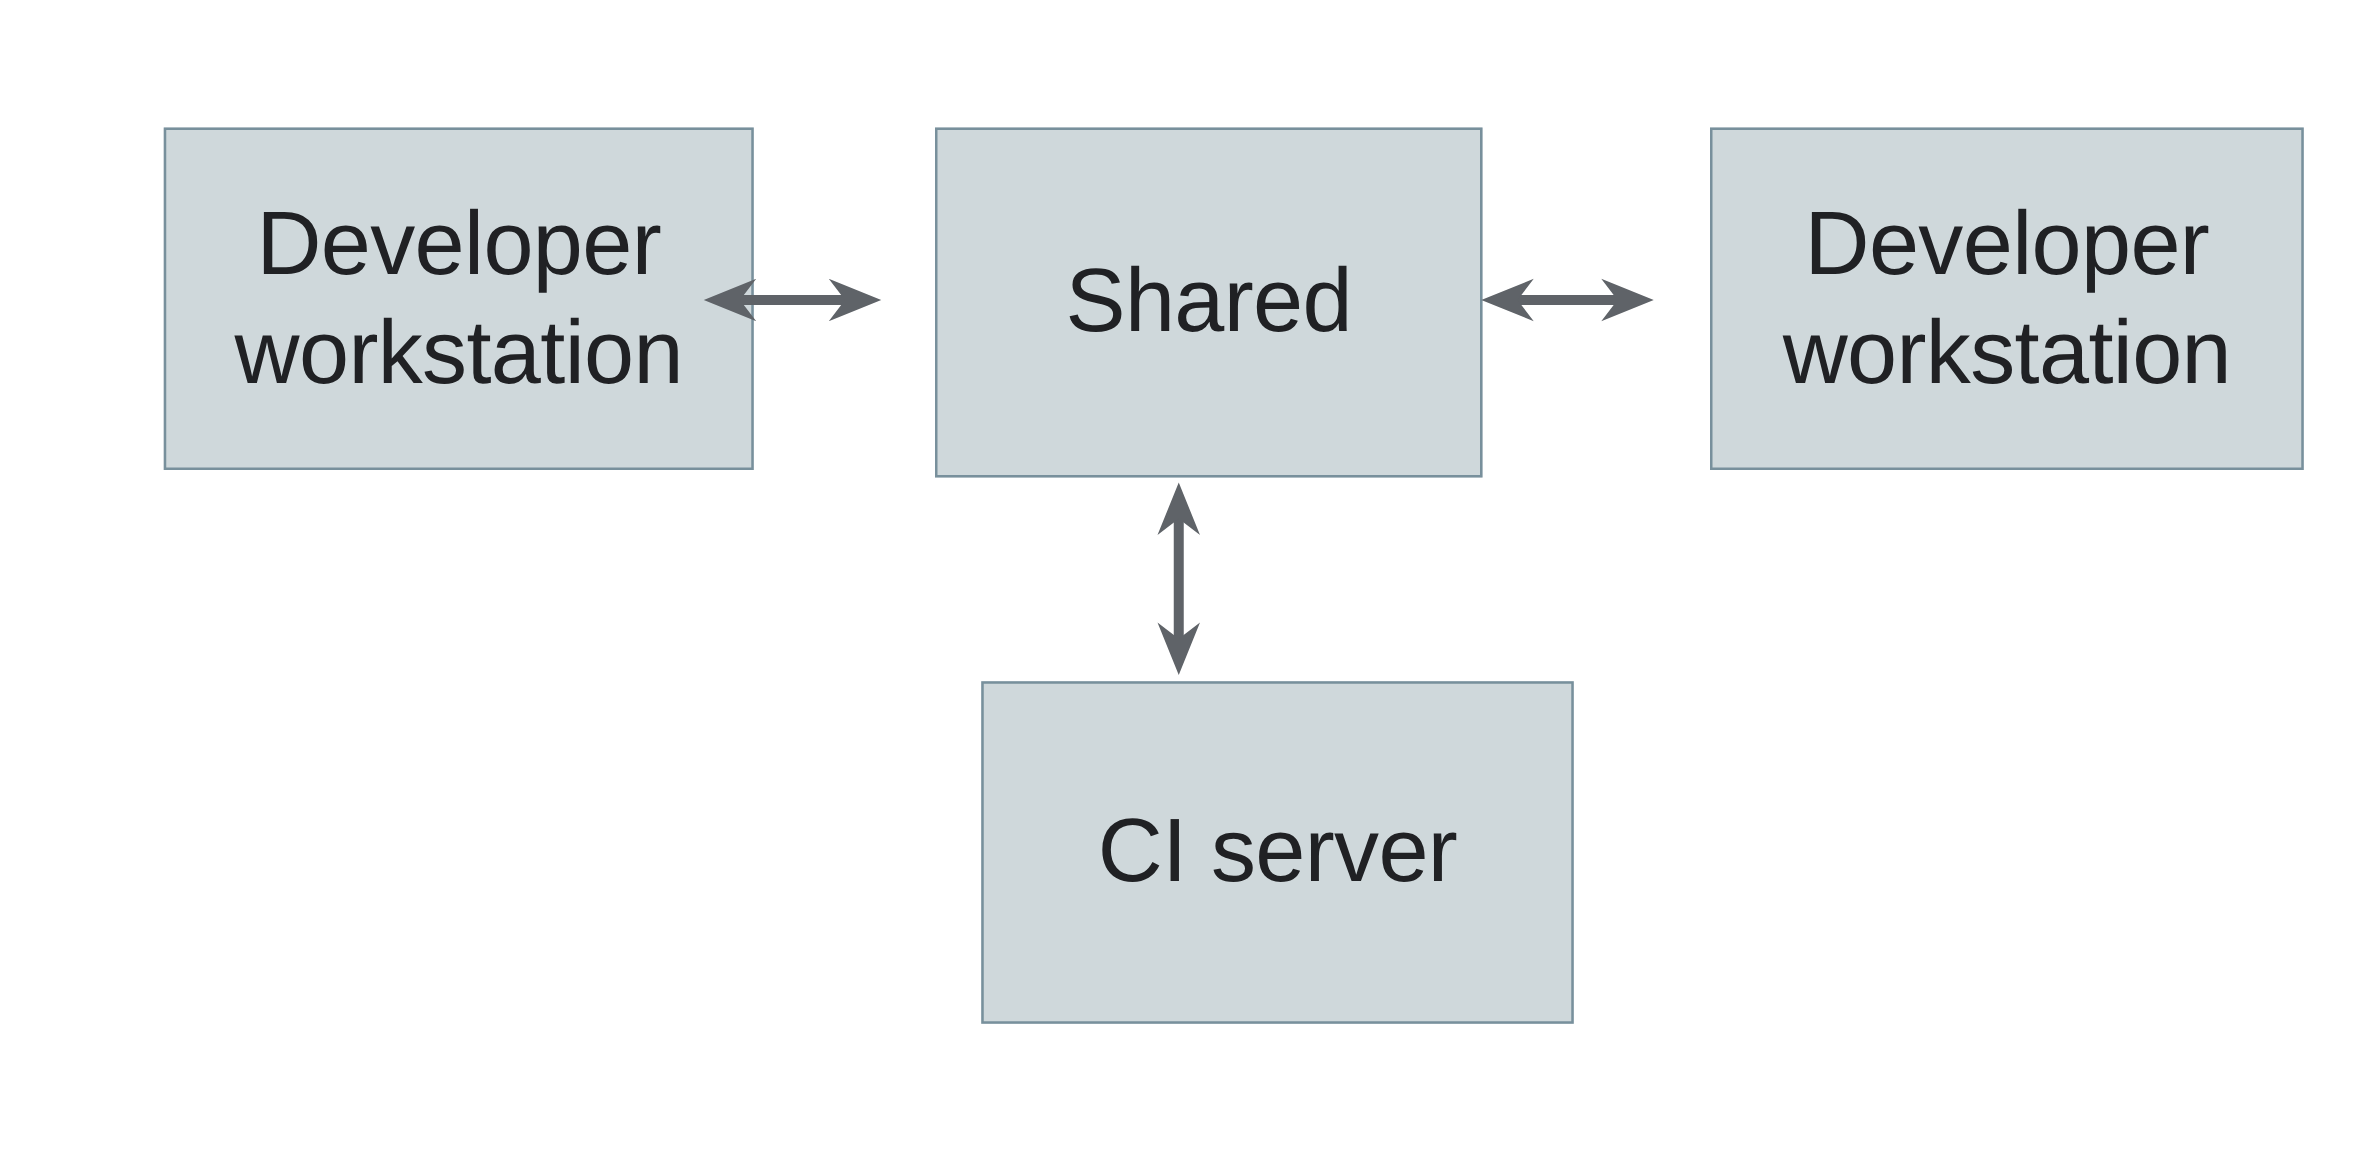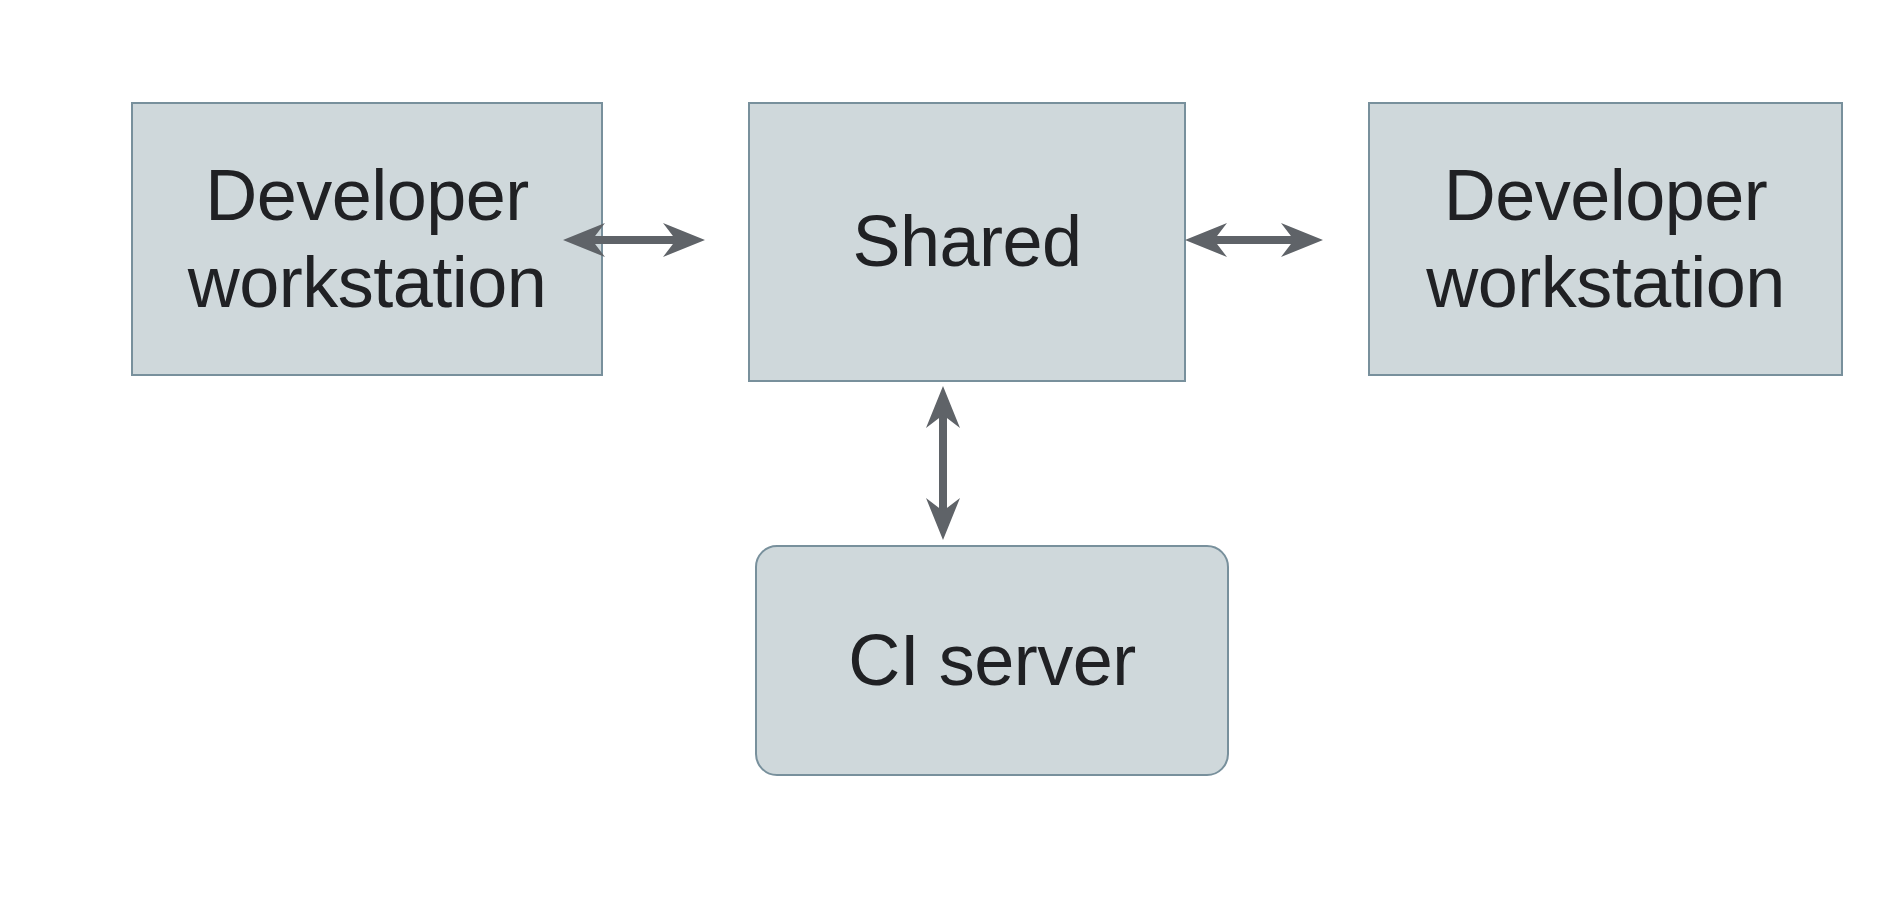--- a/index.html
+++ b/index.html
@@ -34,21 +34,21 @@
     text-align: center;
     color: var(--text);
     font-size: 72px;
     line-height: 1.21;
     letter-spacing: -0.5px;
     margin-left: 41px;
   }
   #node-dev-left   { left: 90px;   top: 102px; width: 472px; height: 274px; }
   #node-shared-cache { left: 707px; top: 102px; width: 438px; height: 280px; text-align: center; }
   #node-dev-right  { left: 1327px; top: 102px; width: 475px; height: 274px; }
-  #node-ci-server  { left: 714px;  top: 545px; width: 474px; height: 231px; border-radius: 22px; }
+  #node-ci-server  { left: 744px;  top: 545px; width: 474px; height: 274px; }
   .arrows-layer {
     position: absolute;
     left: 0; top: 0;
     width: 1900px;
     height: 922px;
     pointer-events: none;
   }
   .arrow-shaft { stroke: var(--arrow); stroke-width: 8; }
   .arrow-head  { fill: var(--arrow); }
 </style>

